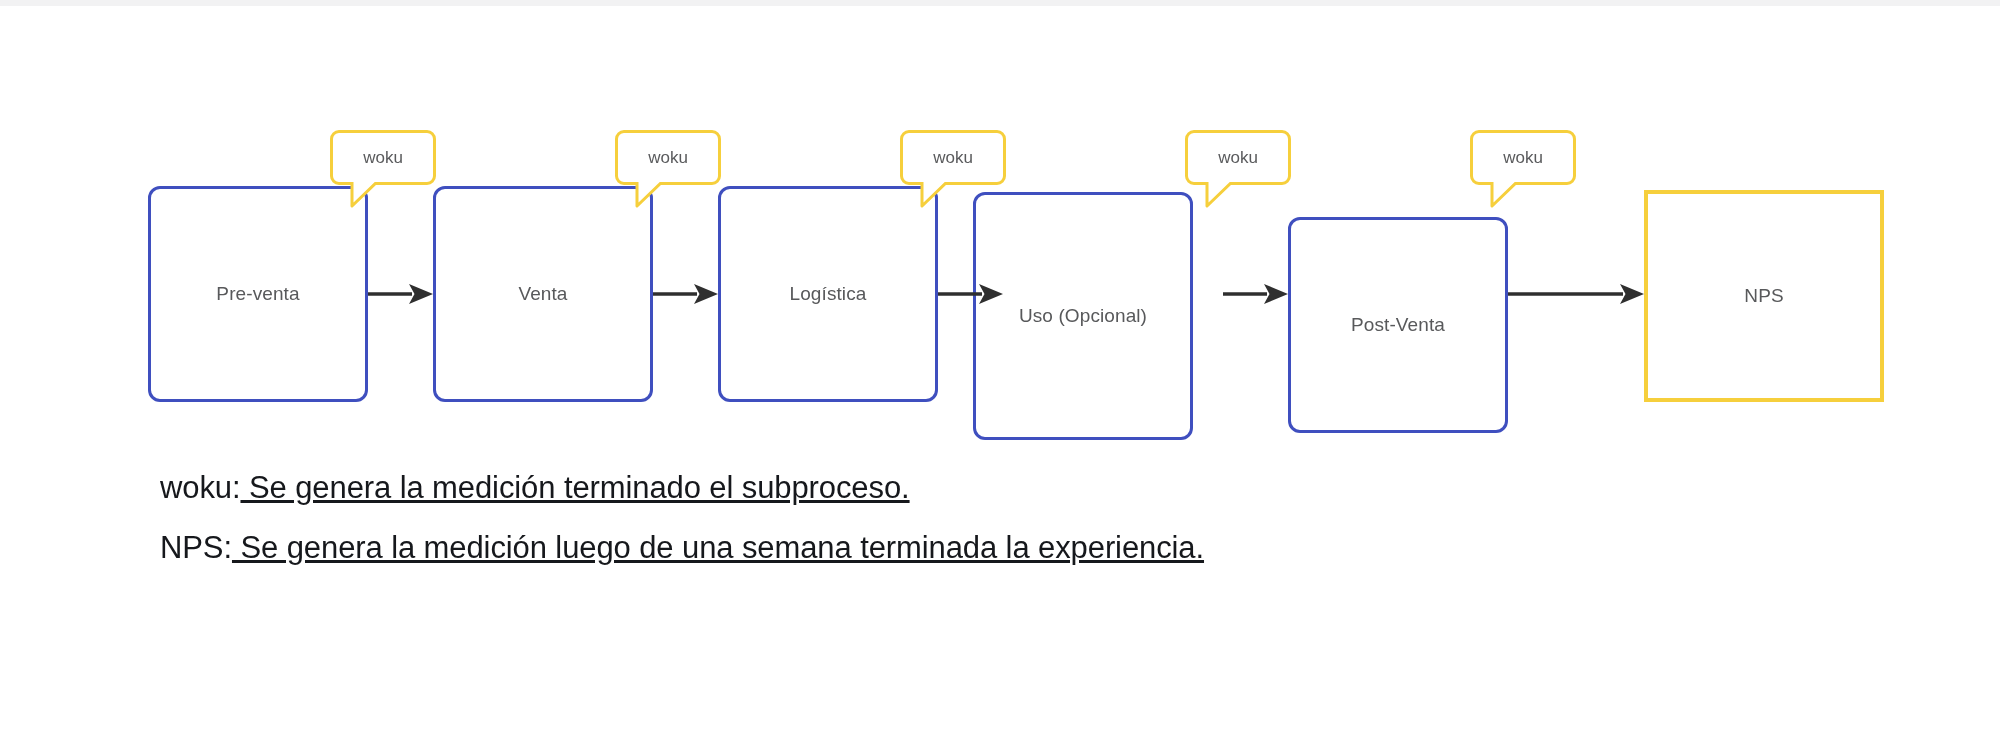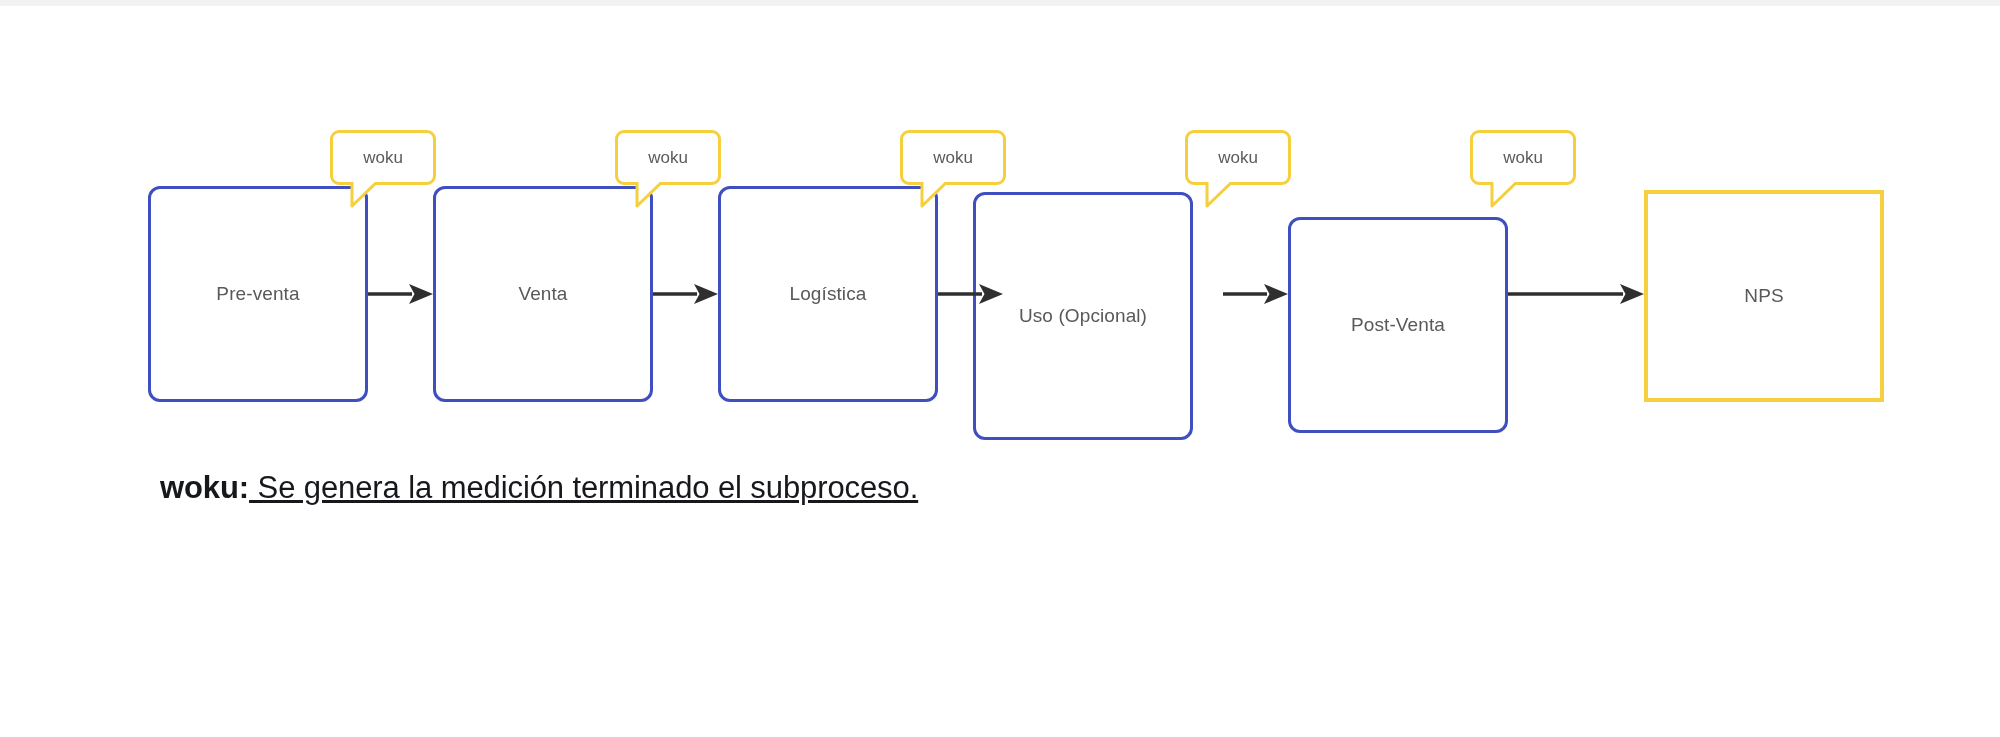--- a/index.html
+++ b/index.html
@@ -99,21 +99,21 @@
   }
   .legend-line {
     font-size: 31px;
     color: #16181c;
     line-height: 1.0;
     margin-bottom: 29px;
     white-space: nowrap;
     letter-spacing: -0.1px;
   }
   .legend-term {
-    font-weight: bold;
+    font-weight: normal;
   }
   .legend-desc {
     font-weight: normal;
     text-decoration: underline;
   }
 </style>
 </head>
 <body>
 
 <div id="top-strip"></div>
@@ -230,15 +230,18 @@
         </svg>
       </span>
     </div>
 
   </div>
 
   <div id="legend">
     <div class="legend-line">
       <span class="legend-term">woku:</span><span class="legend-desc"> Se genera la medición terminado el subproceso.</span>
     </div>
+    <div class="legend-line">
+      <span class="legend-term">NPS:</span><span class="legend-desc"> Se genera la medición luego de una semana terminada la experiencia.</span>
+    </div>
   </div>
 
 </div>
 
 </body></html>

